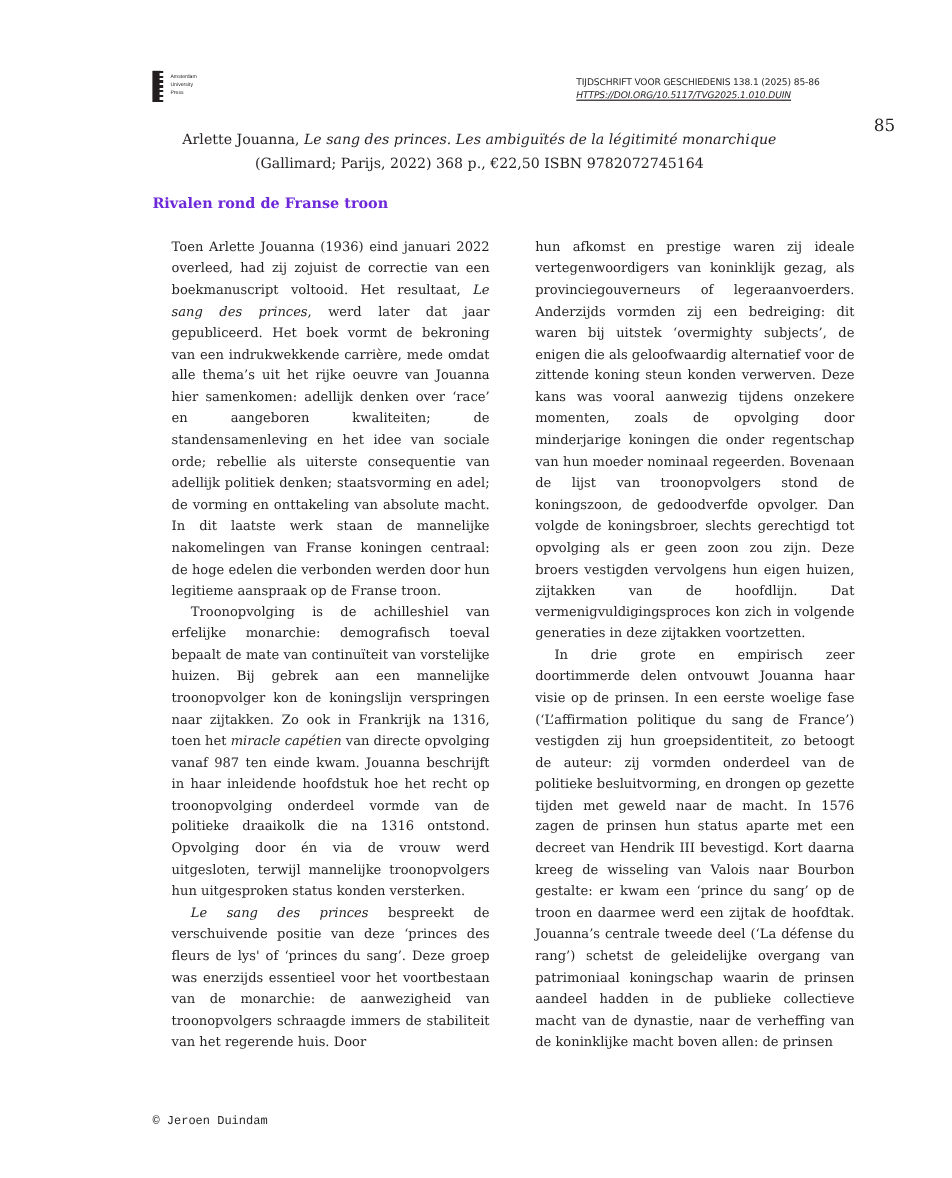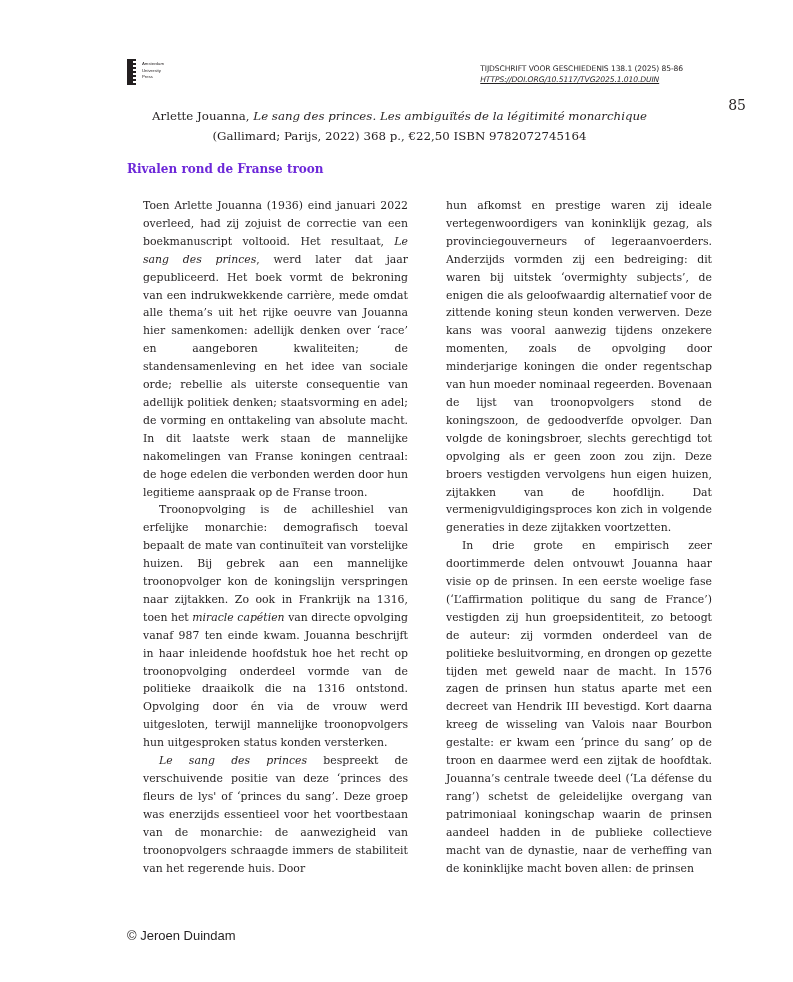--- a/index.html
+++ b/index.html
@@ -15,21 +15,21 @@
     .page-number { position: absolute; right: 47px; top: 70px; font-family: "DejaVu Serif", serif; font-size: 14px; color: #231f20; margin-top: 27px; }
     .citation { position: absolute; left: 127px; top: 107px; width: 545px; font-family: "DejaVu Serif", serif; font-size: 11.8px; line-height: 19.5px; color: #231f20; text-align: center; }
     .citation i { font-style: italic; }
     .title { position: absolute; left: 127px; top: 162px; font-family: "DejaVu Serif", serif; font-size: 12px; font-weight: bold; color: #6d28d9; }
     .col { position: absolute; top: 197px; width: 265px; font-family: "DejaVu Serif", serif; font-size: 10.9px; line-height: 17.9px; color: #231f20; text-align: justify; margin-left: 16px; }
     .col.left { left: 127px; }
     .col.right { left: 430px; width: 266px; }
     .col p { margin: 0; }
     .col p.indent { text-indent: 16px; }
     .col i { font-style: italic; }
-    .footer { position: absolute; left: 127px; top: 930px; font-family: Liberation Sans, sans-serif; font-size: 13px; line-height: 11px; color: #231f20; }
+    .footer { position: absolute; left: 127px; top: 930px; font-family: Liberation Mono, monospace; font-size: 10px; line-height: 11px; color: #231f20; }
   </style>
 </head>
 <body>
 
 <div class="logo">
   <div class="logo-mark"></div>
   <div class="logo-text">
     <div>Amsterdam</div>
     <div>University</div>
     <div>Press</div>

